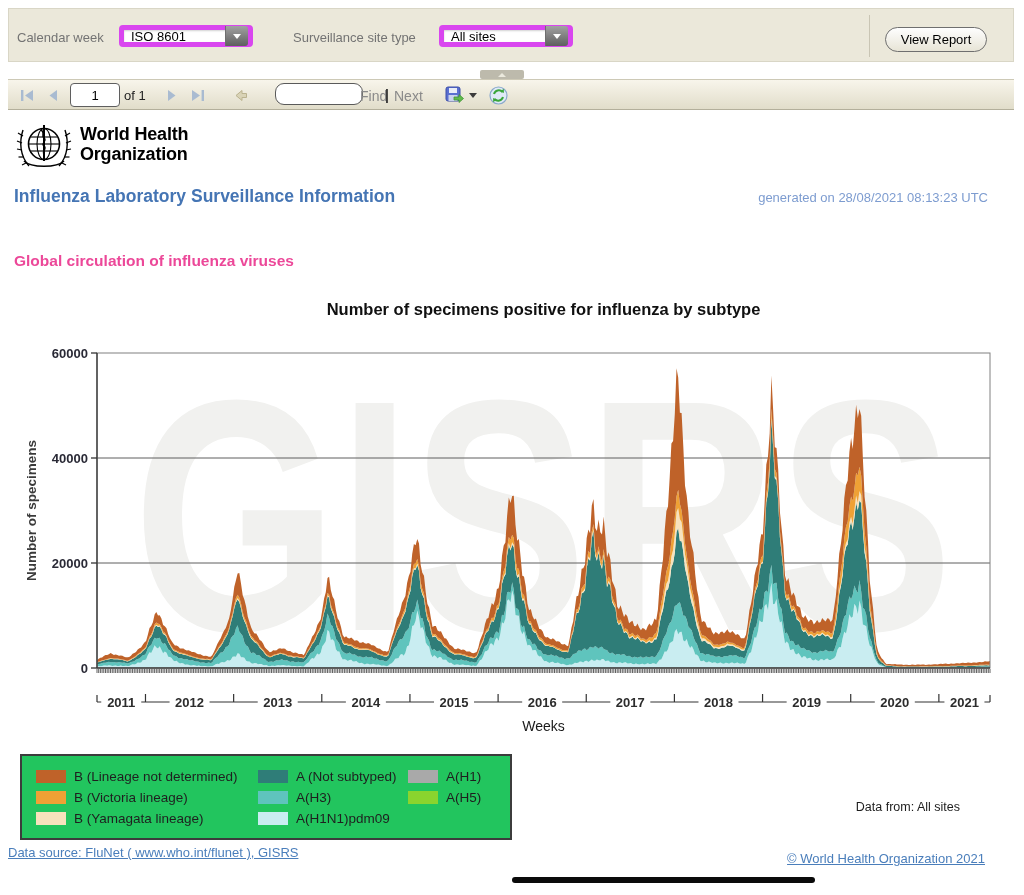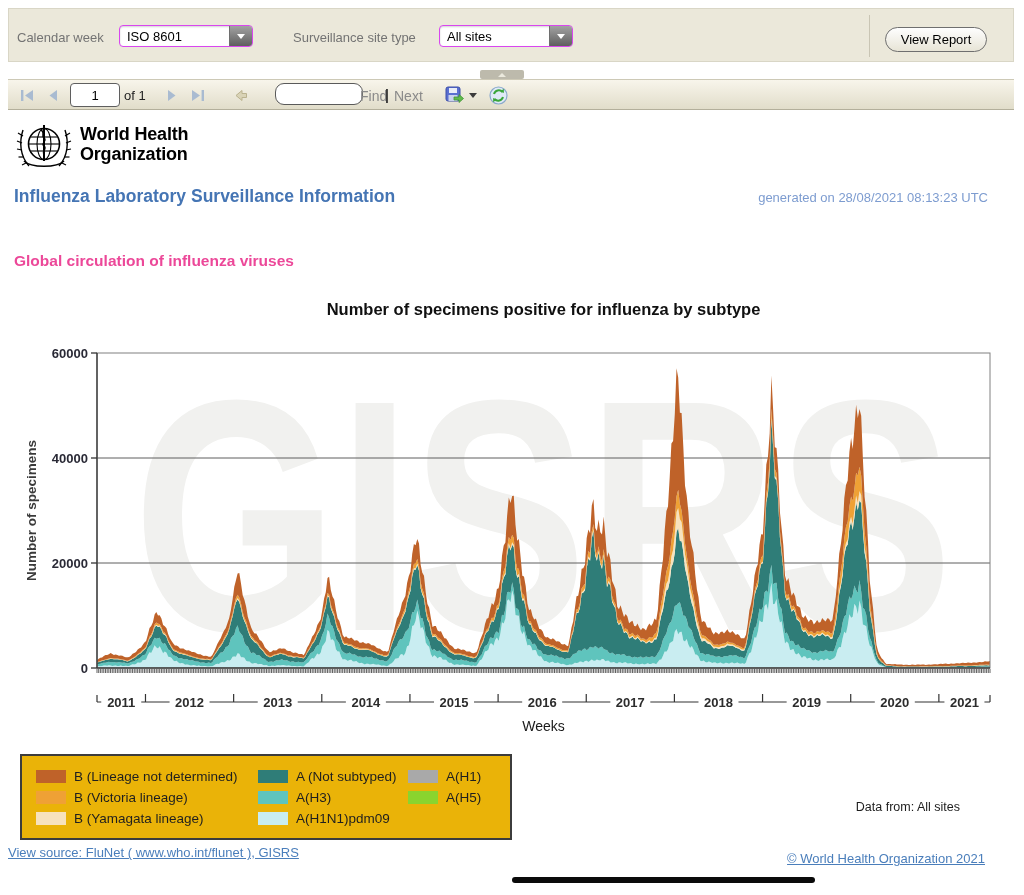--- a/index.html
+++ b/index.html
@@ -3,21 +3,21 @@
 <meta charset="utf-8">
 <style>
   html,body{margin:0;padding:0;background:#fff;}
   .page{position:relative;width:1024px;height:895px;background:#fff;overflow:hidden;
         font-family:"Liberation Sans",sans-serif;color:#111;}
   
   .param-panel{position:absolute;left:8px;top:8px;width:1006px;height:54px;
       background:#ebe8da;border:1px solid #d9d6c6;box-sizing:border-box;}
   .param-label{position:absolute;top:21px;font-size:13px;color:#737373;}
   .dd{position:absolute;top:16px;height:22px;width:134px;background:#fff;
-      border:1px solid #d946ef;border-radius:4px;box-sizing:border-box;
+      border:5px solid #d946ef;border-radius:4px;box-sizing:border-box;
       display:flex;align-items:center;justify-content:space-between;
       box-shadow:inset 0 1px 2px rgba(0,0,0,.18);cursor:default;}
   .dd .dd-text{font-size:13px;padding-left:7px;color:#000;white-space:nowrap;}
   .dd .dd-btn{width:22px;height:20px;border-left:1px solid #6e6e6e;border-radius:0 3px 3px 0;
       background:linear-gradient(#a2a2a2,#5f5f5f);display:flex;align-items:center;justify-content:center;}
   .dd .dd-caret{width:0;height:0;border-left:4px solid transparent;border-right:4px solid transparent;
       border-top:5px solid #fff;}
   .param-divider{position:absolute;left:860px;top:6px;width:1px;height:42px;background:#c9c5b4;}
   .view-report{position:absolute;left:876px;top:18px;width:102px;height:25px;border-radius:13px;
       background:linear-gradient(#fefefe,#e7e4d6);border:1px solid #6f6f6f;font-size:13px;
@@ -47,21 +47,21 @@
   .who-name{position:absolute;left:80px;top:124px;font-size:18px;font-weight:bold;color:#000;
       line-height:20px;letter-spacing:-0.2px;}
   .main-title{position:absolute;left:14px;top:186px;font-size:17.5px;font-weight:bold;color:#4575b4;}
   .generated{position:absolute;right:36px;top:190px;font-size:13px;color:#7d9cd0;}
   .sub-title{position:absolute;left:40px;top:215px;font-size:15px;font-weight:bold;color:#5480c0;}
   .section-title{position:absolute;left:14px;top:252px;font-size:15.5px;font-weight:bold;color:#ec4899;}
   .chart-title{position:absolute;left:97px;top:300px;width:893px;text-align:center;
       font-size:16.5px;font-weight:bold;color:#101010;}
   .chart-svg{position:absolute;left:0;top:330px;}
   
-  .legend{position:absolute;left:20px;top:754px;width:492px;height:86px;background:#eab308;
+  .legend{position:absolute;left:20px;top:754px;width:492px;height:86px;background:#22c55e;
       border:2px solid #3c3c3c;box-sizing:border-box;padding:10px 14px;
       display:grid;grid-template-columns:222px 150px auto;grid-template-rows:repeat(3,21px);
       grid-auto-flow:column;align-items:center;}
   .lg-item{display:flex;align-items:center;}
   .lg-swatch{width:30px;height:13px;margin-right:8px;flex:none;}
   .lg-label{font-size:13.5px;color:#1f1f1f;white-space:nowrap;}
   .data-from{position:absolute;right:64px;top:800px;font-size:12.5px;color:#1d1d1d;}
   .src-link{position:absolute;left:8px;top:845px;font-size:13px;color:#4a7ebb;text-decoration:underline;}
   .copy-link{position:absolute;right:39px;top:851px;font-size:13px;color:#4a7ebb;text-decoration:underline;}
   .bottom-bar{position:absolute;left:512px;top:877px;width:303px;height:6px;border-radius:3px;background:#0a0a0a;}
@@ -807,16 +807,16 @@
       <span class="lg-swatch" style="background: rgb(169, 169, 169);"></span>
       <span class="lg-label">A(H1)</span>
     </div>
     <div class="lg-item">
       <span class="lg-swatch" style="background: rgb(138, 212, 46);"></span>
       <span class="lg-label">A(H5)</span>
     </div>
   </div>
 
   <div class="data-from">Data from: All sites</div>
-  <a class="src-link">View source: FluNet ( www.who.int/flunet ), GISRS</a>
+  <a class="src-link">Data source: FluNet ( www.who.int/flunet ), GISRS</a>
   <a class="copy-link">© World Health Organization 2021</a>
   <div class="bottom-bar"></div>
 </div>
 
 </body></html>

